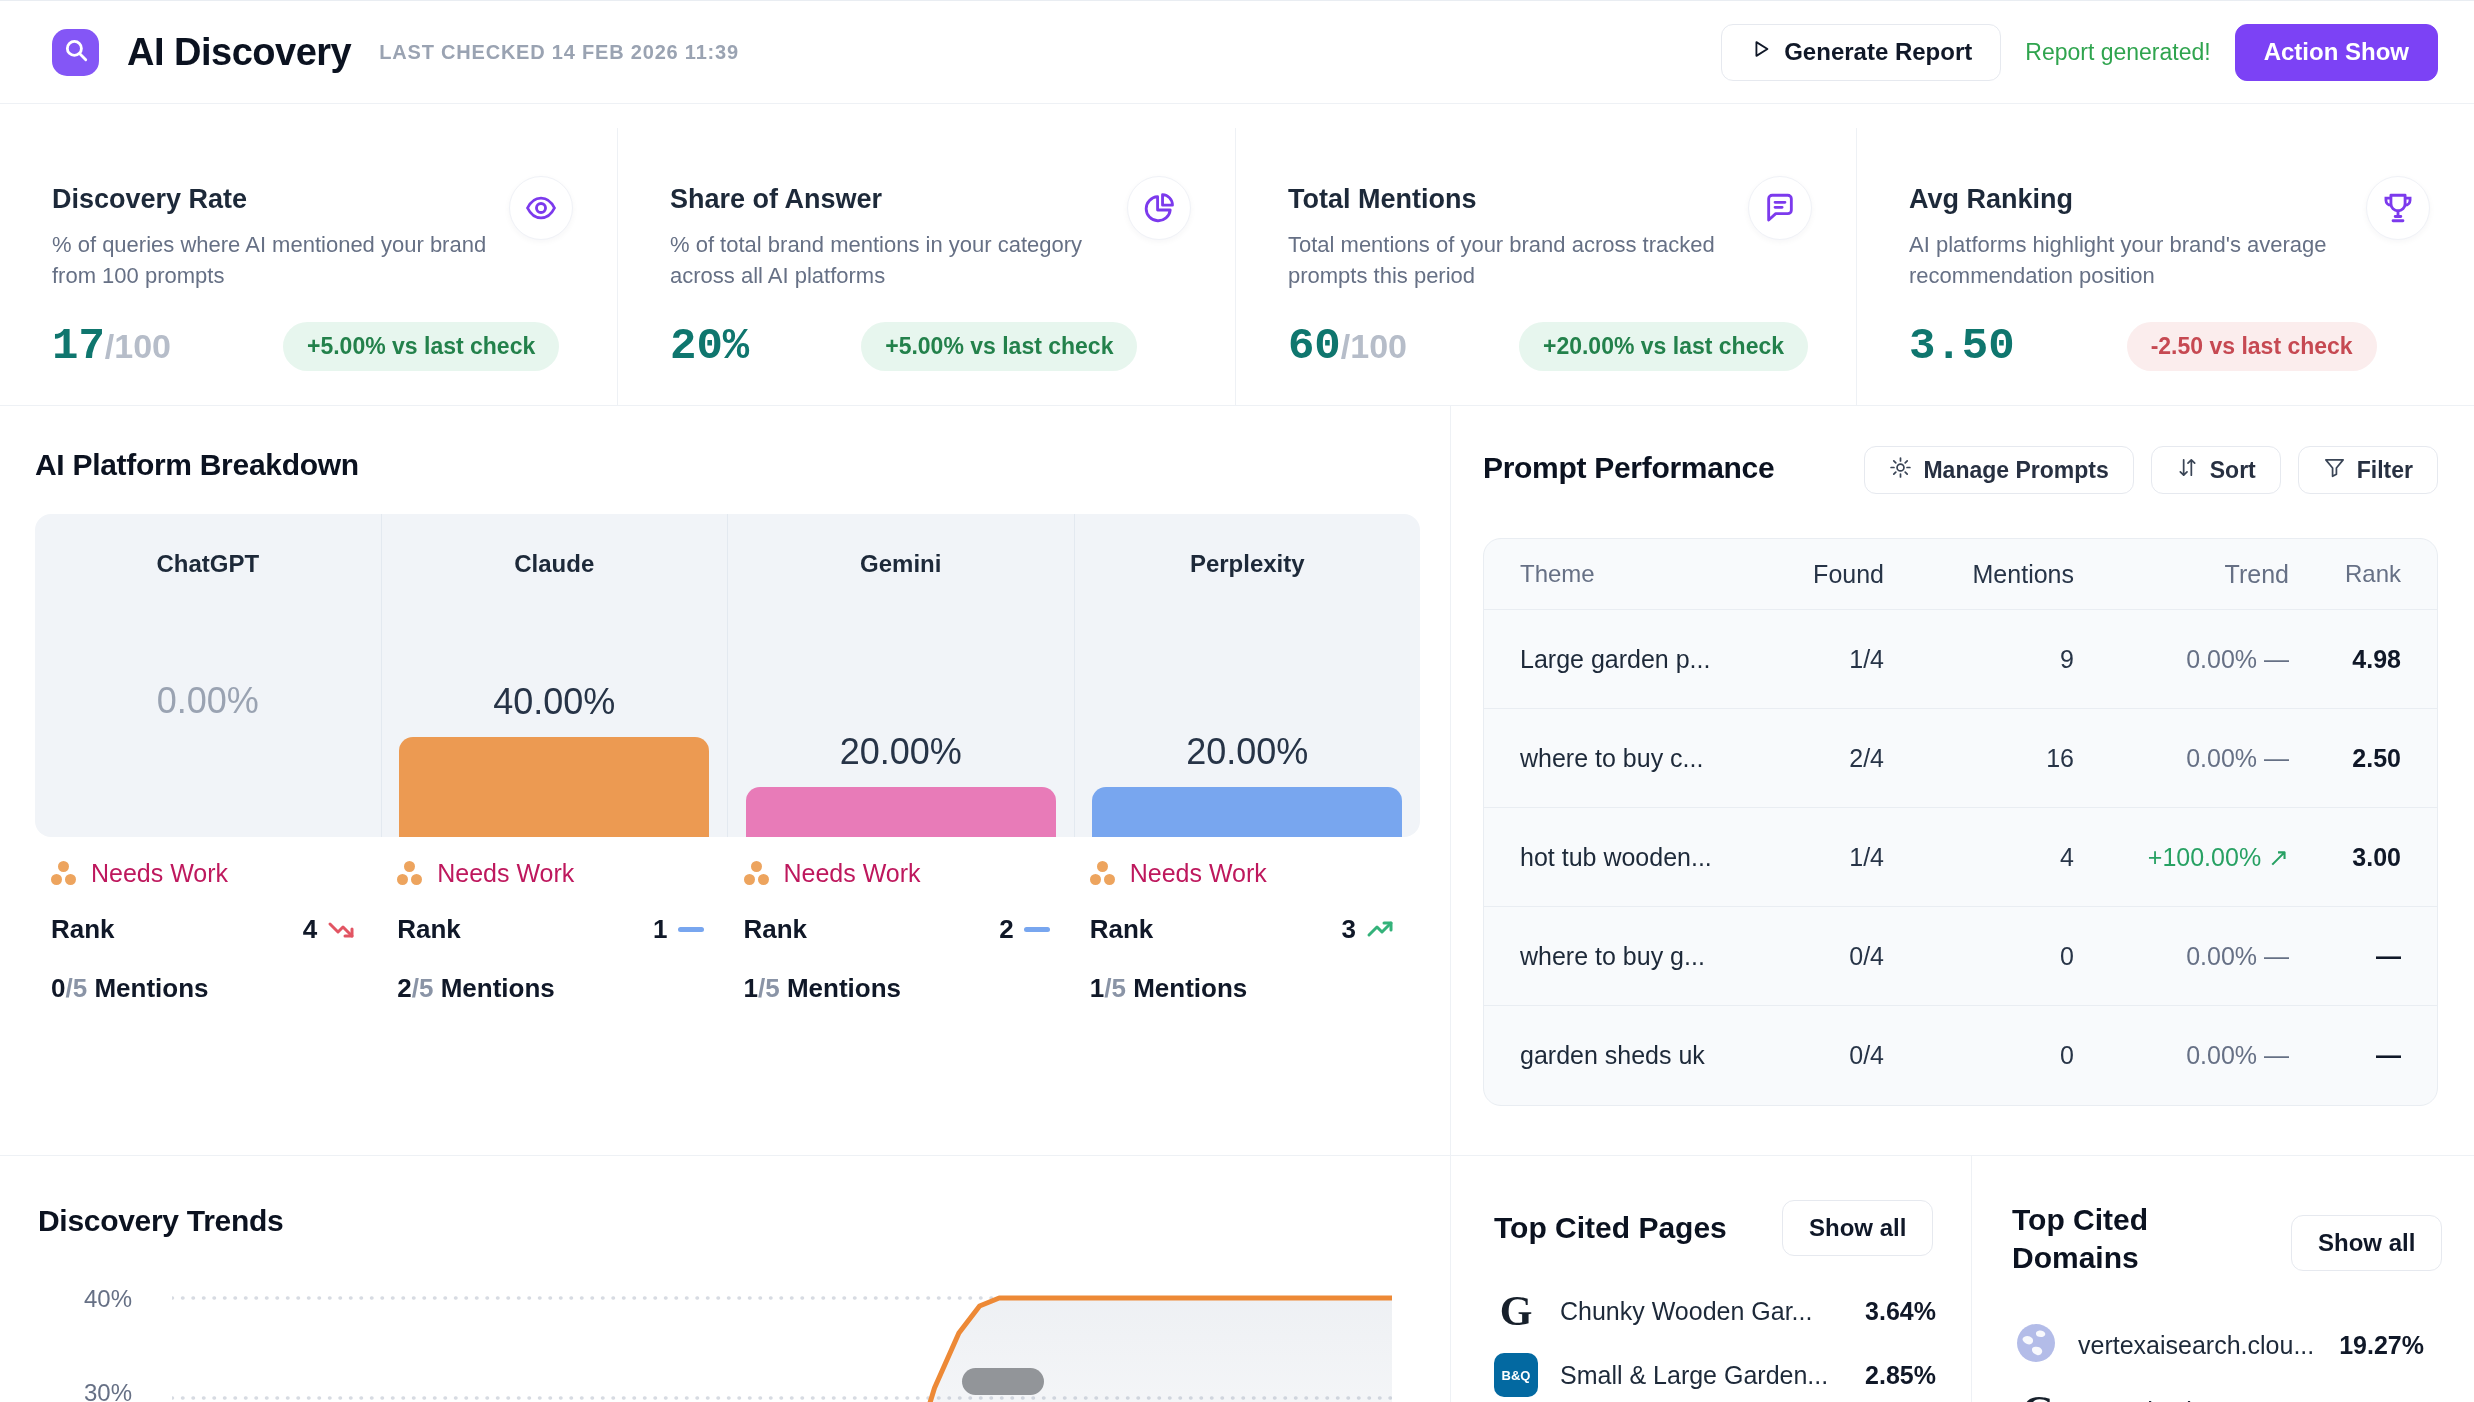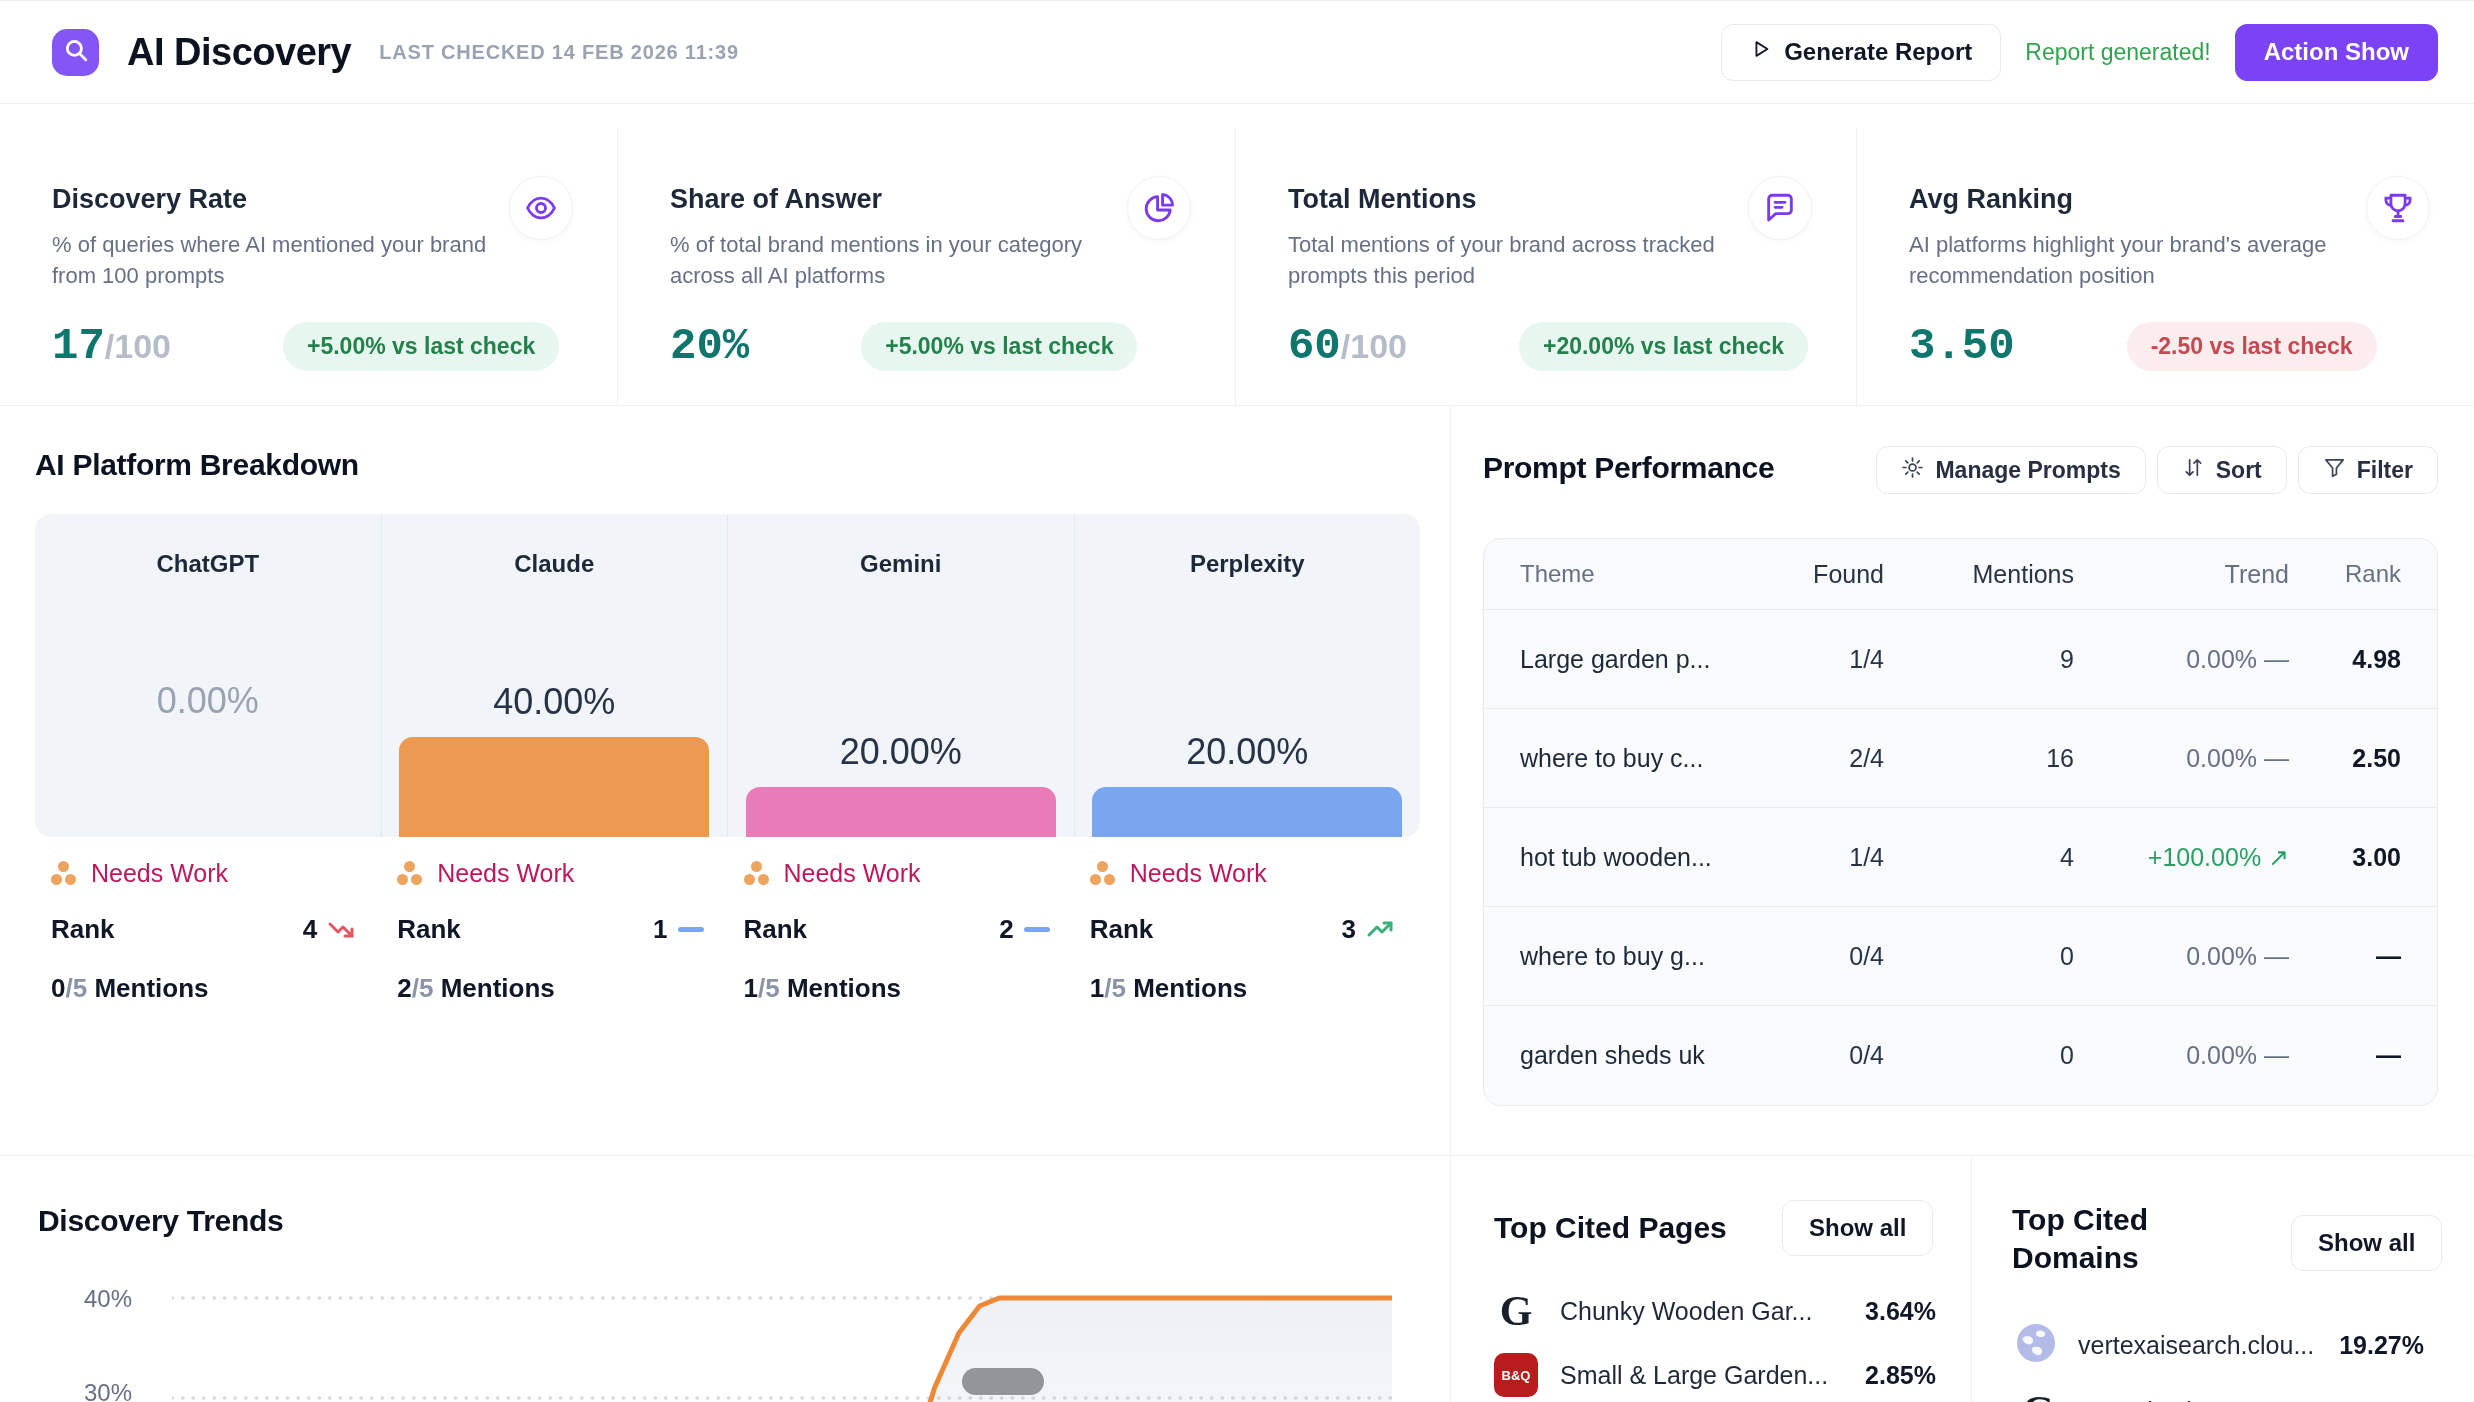--- a/index.html
+++ b/index.html
@@ -77,21 +77,21 @@
 
   
   #dt-title { position:absolute; left:38px; top:1203px; }
   .ytick { position:absolute; font-size:24px; color:#667085; width:72px; text-align:left; }
   #trend-chart { position:absolute; left:172px; top:1270px; width:1220px; height:132px; }
   #scroll-thumb { position:absolute; left:962px; top:1367px; width:82px; height:27px; border-radius:14px;
     background:#929599; }
 
   
   #pp-title { position:absolute; left:1483px; top:450px; }
-  #pp-actions { position:absolute; right:36px; top:445px; display:flex; gap:11px;align-items:flex-end; }
+  #pp-actions { position:absolute; right:36px; top:445px; display:flex; gap:17px;align-items:flex-end; }
   .btn-sm { height:48px; padding:0 24px; font-size:23px; gap:11px; color:#273041; }
   #pp-table { position:absolute; left:1483px; top:537px; width:955px; height:568px; background:#F8FAFC;
     border:1px solid #E9EDF2; border-radius:18px; overflow:hidden; }
   .t-row { display:flex; align-items:center; padding:0 36px; height:99px; border-top:1px solid #E9EDF2; }
   .t-head { height:70px; border-top:none; font-size:24px; color:#667085; font-weight:500; }
   .t-theme { flex:1 1 0; text-align:left; font-size:25px; color:#1D2939; }
   .t-found { width:150px; text-align:right; font-size:25px; color:#273447; }
   .t-mentions { width:190px; text-align:right; font-size:25px; color:#273447; }
   .t-trend { width:215px; text-align:right; font-size:25px; color:#667085; }
   .t-trend[data-trend="up"] { color:#27A163; }
@@ -103,21 +103,21 @@
   #tcp-title { position:absolute; left:1494px; top:1208px; width:240px; }
   #tcd-title { position:absolute; left:2012px; top:1200px; width:160px; }
   .showall { position:absolute; height:56px; padding:0 26px; font-size:24px; }
   #tcp-showall { left:1782px; top:1199px; }
   #tcd-showall { left:2291px; top:1214px; }
   .cite-row { position:absolute; display:flex; align-items:center; gap:22px; }
   .cite-label { font-size:25px; color:#1D2939; white-space:nowrap; }
   .cite-value { font-size:25px; font-weight:700; color:#101828; margin-left:auto; }
   .g-icon { font-family:"Liberation Serif", serif; font-weight:700; font-size:42px; color:#17202B;
     width:44px; text-align:center; line-height:1; flex:0 0 auto; }
-  .bq-icon { width:44px; height:44px; border-radius:10px; background:#b91c1c; color:#fff; display:flex;
+  .bq-icon { width:44px; height:44px; border-radius:10px; background:#0369a1; color:#fff; display:flex;
     align-items:center; justify-content:center; font-size:13px; font-weight:700; flex:0 0 auto; }
   .globe-icon { flex:0 0 auto; }
 </style>
 </head>
 <body>
 
 <div id="app">
 
   <div id="header">
     <div class="logo">

